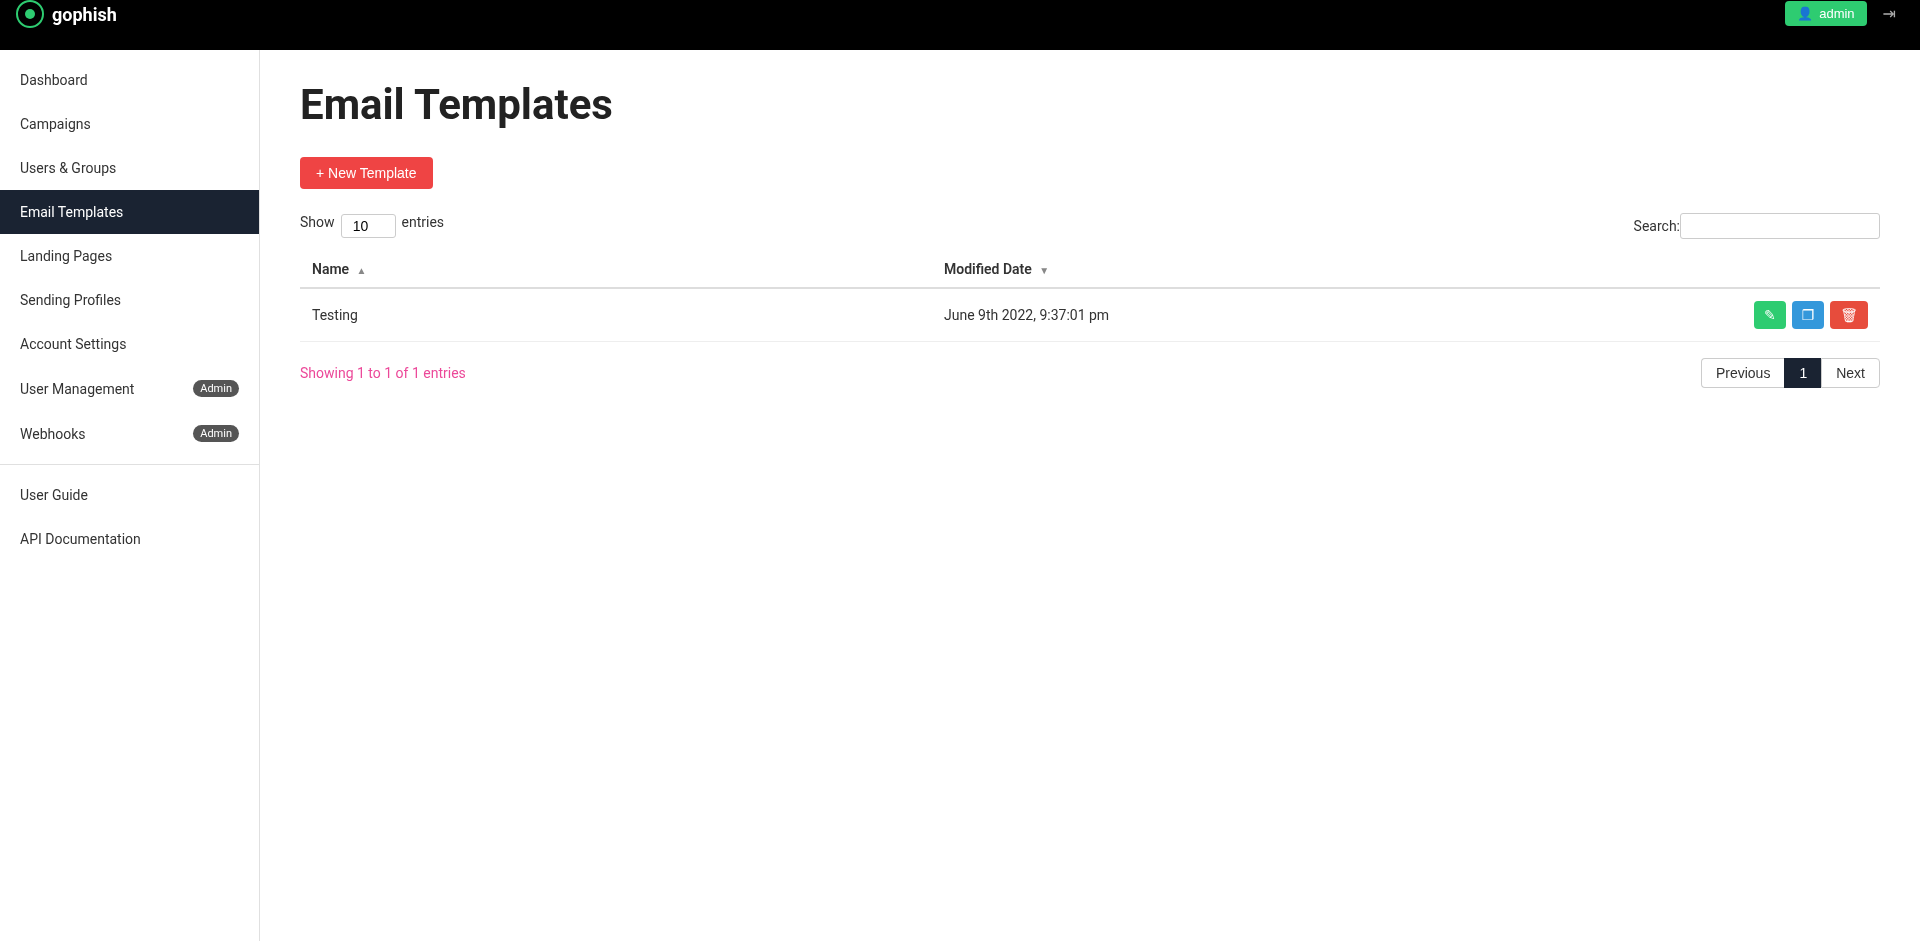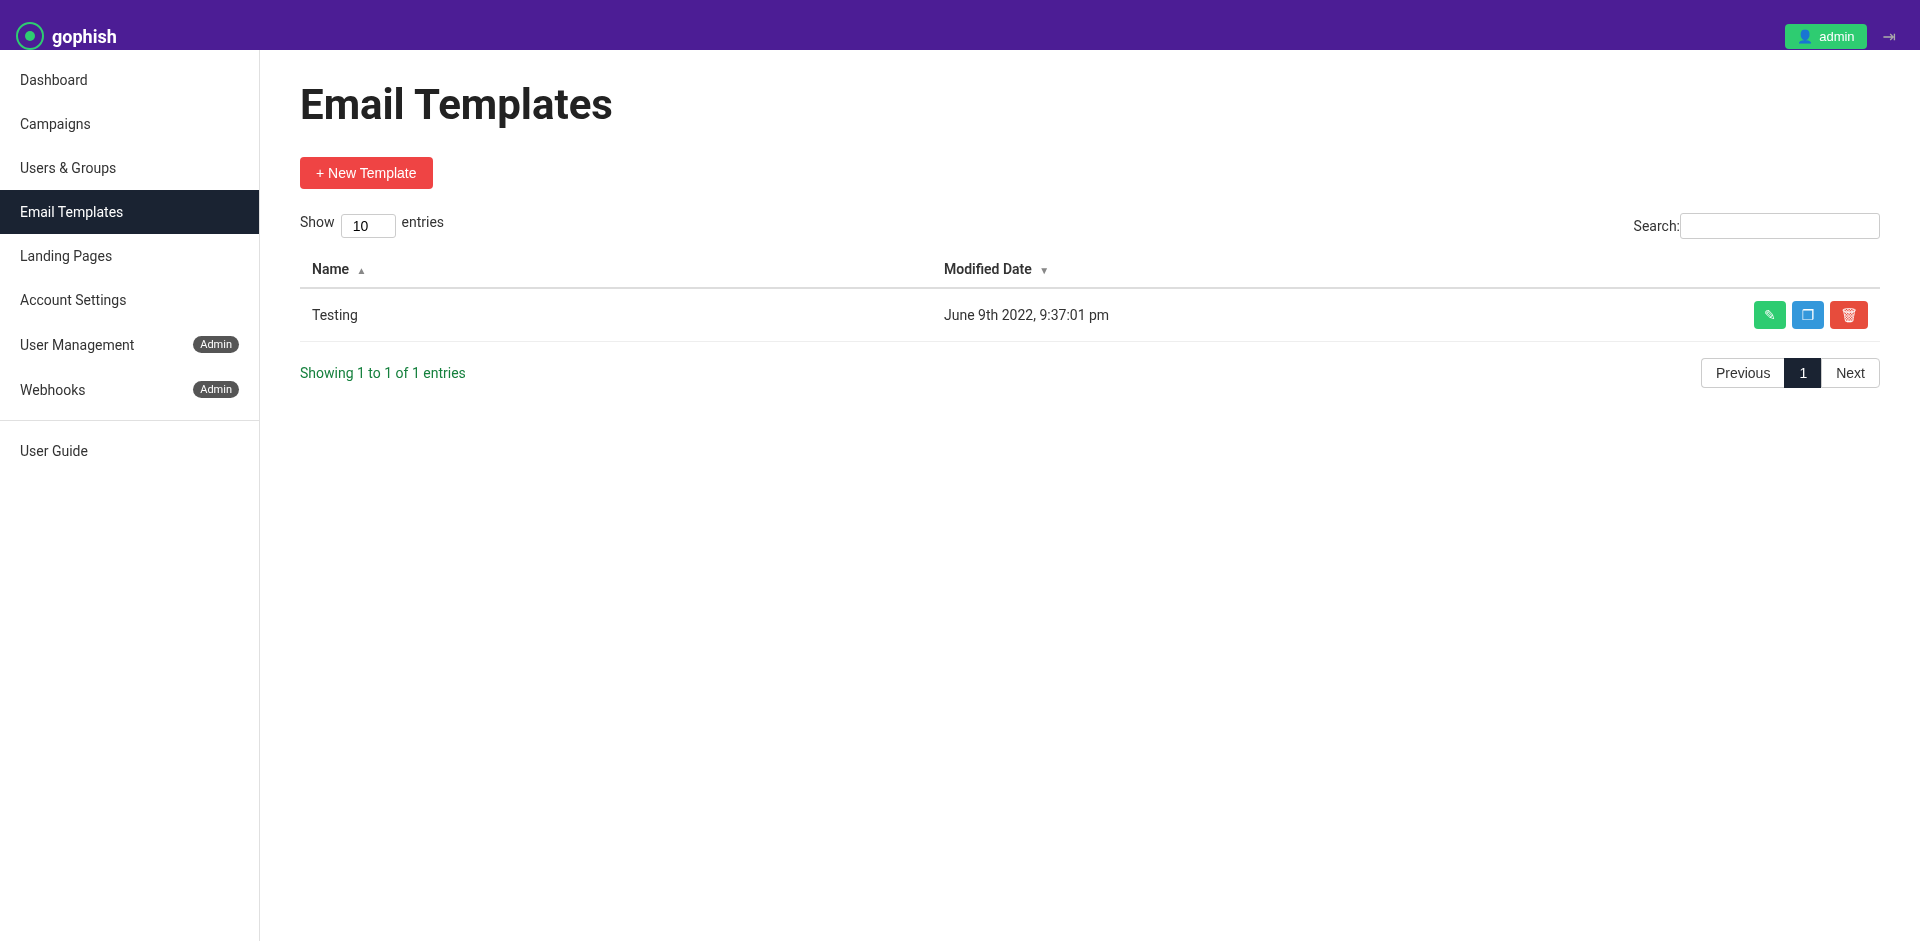--- a/index.html
+++ b/index.html
@@ -1,24 +1,24 @@
 <!DOCTYPE html>
 <html><head>
   <meta charset="utf-8">
   <style>
     * { box-sizing: border-box; margin: 0; padding: 0; }
     body { font-family: -apple-system, BlinkMacSystemFont, "Segoe UI", Roboto, sans-serif; font-size: 14px; background: #f5f5f5; color: #333; display: flex; flex-direction: column; height: 100vh; }
 
     
     .navbar {
-      background: #4c1d95;
+      background: #000000;
       color: #fff;
       height: 50px;
       display: flex;
-      align-items: flex-end;
+      align-items: flex-start;
       justify-content: space-between;
       padding: 0 16px;
       flex-shrink: 0;
     }
     .navbar-brand {
       display: flex;
       align-items: center;
       gap: 8px;
       font-size: 18px;
       font-weight: bold;
@@ -235,21 +235,21 @@
 
     
     .pagination-row {
       display: flex;
       align-items: center;
       justify-content: space-between;
       margin-top: 8px;
     }
     .showing-text {
       font-size: 14px;
-      color: #15803d;
+      color: #ec4899;
     }
     .pagination {
       display: flex;
       gap: 0;
       align-items: center;
     }
     .page-btn {
       border: 1px solid #ccc;
       background: #fff;
       color: #333;
@@ -302,35 +302,41 @@
         <a class="sidebar-item" href="#">
           <span>Users &amp; Groups</span>
         </a>
         <a class="sidebar-item active" href="#">
           <span>Email Templates</span>
         </a>
         <a class="sidebar-item" href="#">
           <span>Landing Pages</span>
         </a>
         <a class="sidebar-item" href="#">
+          <span>Sending Profiles</span>
+        </a>
+        <a class="sidebar-item" href="#">
           <span>Account Settings</span>
         </a>
         <a class="sidebar-item" href="#">
           <span>User Management</span>
           <span class="sidebar-badge">Admin</span>
         </a>
         <a class="sidebar-item" href="#">
           <span>Webhooks</span>
           <span class="sidebar-badge">Admin</span>
         </a>
       </div>
     <hr class="sidebar-divider">
     <div class="sidebar-bottom" id="sidebar-bottom-container">
         <a class="sidebar-item" href="#">
           <span>User Guide</span>
+        </a>
+        <a class="sidebar-item" href="#">
+          <span>API Documentation</span>
         </a>
       </div>
   </aside>
 
   <main class="main">
     <h1 class="page-title">Email Templates</h1>
 
     <button class="btn-new">+ New Template</button>
 
     

